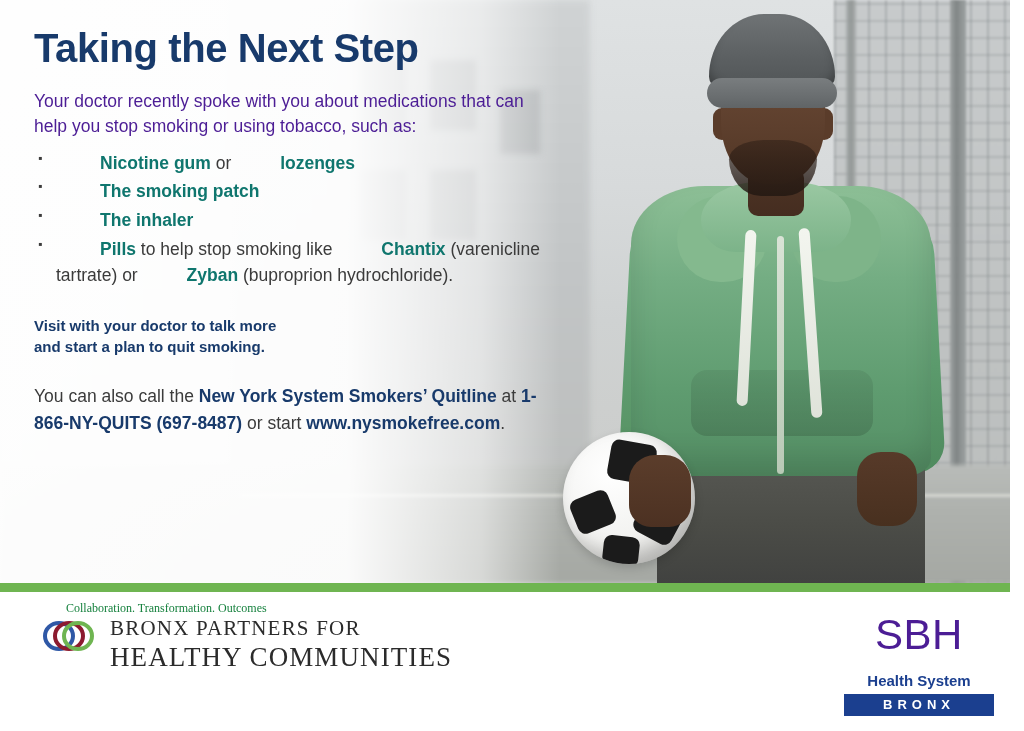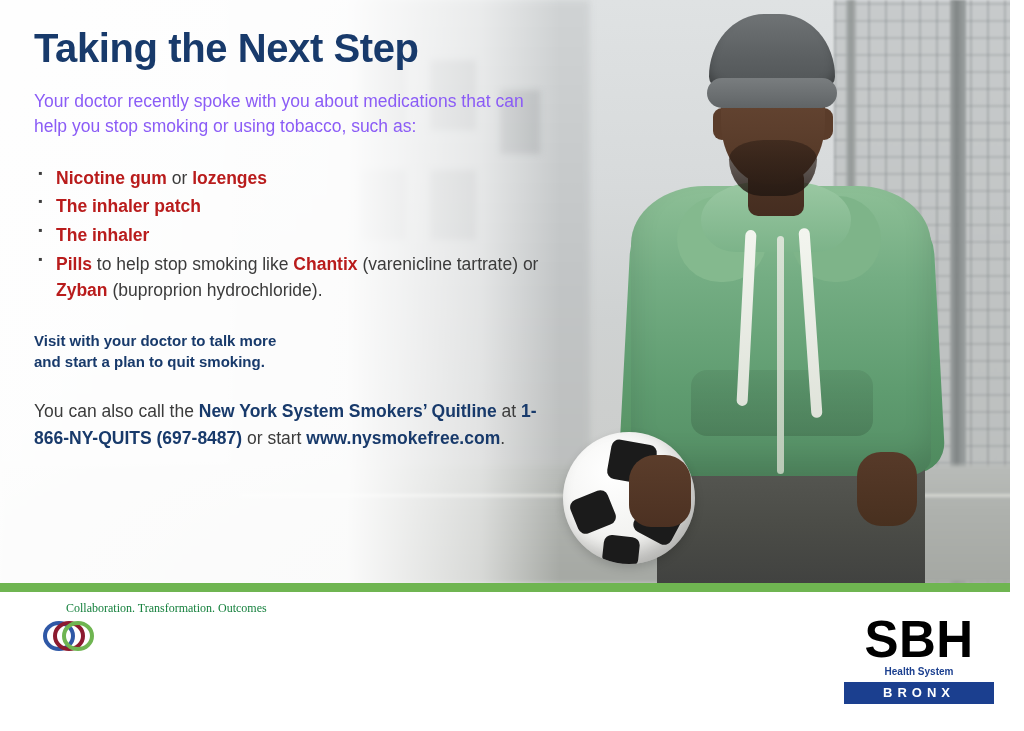--- a/index.html
+++ b/index.html
@@ -197,41 +197,41 @@
   
   .content { position: absolute; left: 34px; top: 26px; width: 520px; }
   .headline {
     color: #183a6b;
     font-size: 40px;
     font-weight: bold;
     letter-spacing: -0.4px;
     margin-bottom: 18px;
   }
   .intro {
-    color: #8b5cf6;
+    color: #4c1d95;
     font-size: 17.5px;
     line-height: 1.45;
-    margin-bottom: 25px;
+    margin-bottom: 10px;
   }
   .med-list { list-style: none; margin: 0 0 26px 4px; }
   .med-list li {
     position: relative;
     color: #3b3b3b;
     font-size: 17.5px;
     line-height: 1.52;
     padding-left: 18px;
     margin-bottom: 2px;
   }
   .med-list li::before {
     content: "▪";
     position: absolute; left: 0; top: -1px;
     color: #3b3b3b;
     font-size: 12px;
   }
-  .med-list b { color: #b91c1c; }
+  .med-list b { color: #0f766e; margin-left: 44px; }
   .cta {
     color: #183a6b;
     font-size: 15px;
     font-weight: bold;
     line-height: 1.42;
     margin-bottom: 26px;
   }
   .quitline {
     color: #3b3b3b;
     font-size: 17.5px;
@@ -258,26 +258,26 @@
   .bpc-l2 {
     color: #2b2b2b; font-family: "Liberation Serif", serif;
     font-size: 27px; letter-spacing: 1.1px; margin-top: 1px;
   }
   .bpc-tag {
     color: #15803d; font-family: "Liberation Serif", serif;
     font-size: 12px; margin-top: 9px; margin-left: 66px;
   }
   .sbh { position: absolute; right: 30px; top: 22px; width: 150px; text-align: center; }
   .sbh-main {
-    color: #000000; font-size: 51px; font-weight: bold;
+    color: #4c1d95; font-size: 42px; font-weight: normal;
     letter-spacing: 0.5px; line-height: 1;
   }
   .sbh-sub {
-    color: #1b3f8f; font-size: 10px; font-weight: bold;
-    margin-top: 1px;
+    color: #1b3f8f; font-size: 15px; font-weight: bold;
+    margin-top: 16px;
   }
   .sbh-bar {
     margin-top: 5px; background: #1b3f8f; color: #ffffff;
     font-size: 13px; font-weight: bold; letter-spacing: 5px;
     padding: 3px 0 4px 0;
   }
 </style>
 </head>
 <body>
 
@@ -333,21 +333,21 @@
     <div class="content">
       <h1 class="headline">Taking the Next Step</h1>
 
       <p class="intro">Your doctor recently spoke with you about medications that can help you stop smoking or using tobacco, such as:</p>
 
       <ul class="med-list">
         <li>
           <b>Nicotine gum</b><span> or </span><b>lozenges</b>
         </li>
         <li>
-          <b>The inhaler patch</b>
+          <b>The smoking patch</b>
         </li>
         <li>
           <b>The inhaler</b>
         </li>
         <li>
           <b>Pills</b><span> to help stop smoking like </span><b>Chantix</b><span> (varenicline tartrate) or </span><b>Zyban</b><span> (buproprion hydrochloride).</span>
         </li>
       </ul>
 
       <p class="cta">
@@ -363,20 +363,24 @@
 
   <div class="green-bar"></div>
 
   <div class="footer">
     <div class="bpc">
       <svg class="bpc-mark" viewBox="0 0 52 44">
         <ellipse cx="17" cy="22" rx="14" ry="13" fill="none" stroke="#2f58a6" stroke-width="4"></ellipse>
         <ellipse cx="27" cy="22" rx="14" ry="13" fill="none" stroke="#8c1b2f" stroke-width="4"></ellipse>
         <ellipse cx="36" cy="22" rx="14" ry="13" fill="none" stroke="#6fb551" stroke-width="4"></ellipse>
       </svg>
+      <div class="bpc-text">
+        <div class="bpc-l1">BRONX PARTNERS FOR</div>
+        <div class="bpc-l2">HEALTHY COMMUNITIES</div>
+      </div>
     </div>
     <div class="bpc-tag">Collaboration. Transformation. Outcomes</div>
 
     <div class="sbh">
       <div class="sbh-main">SBH</div>
       <div class="sbh-sub">Health System</div>
       <div class="sbh-bar">BRONX</div>
     </div>
   </div>
 </div>

